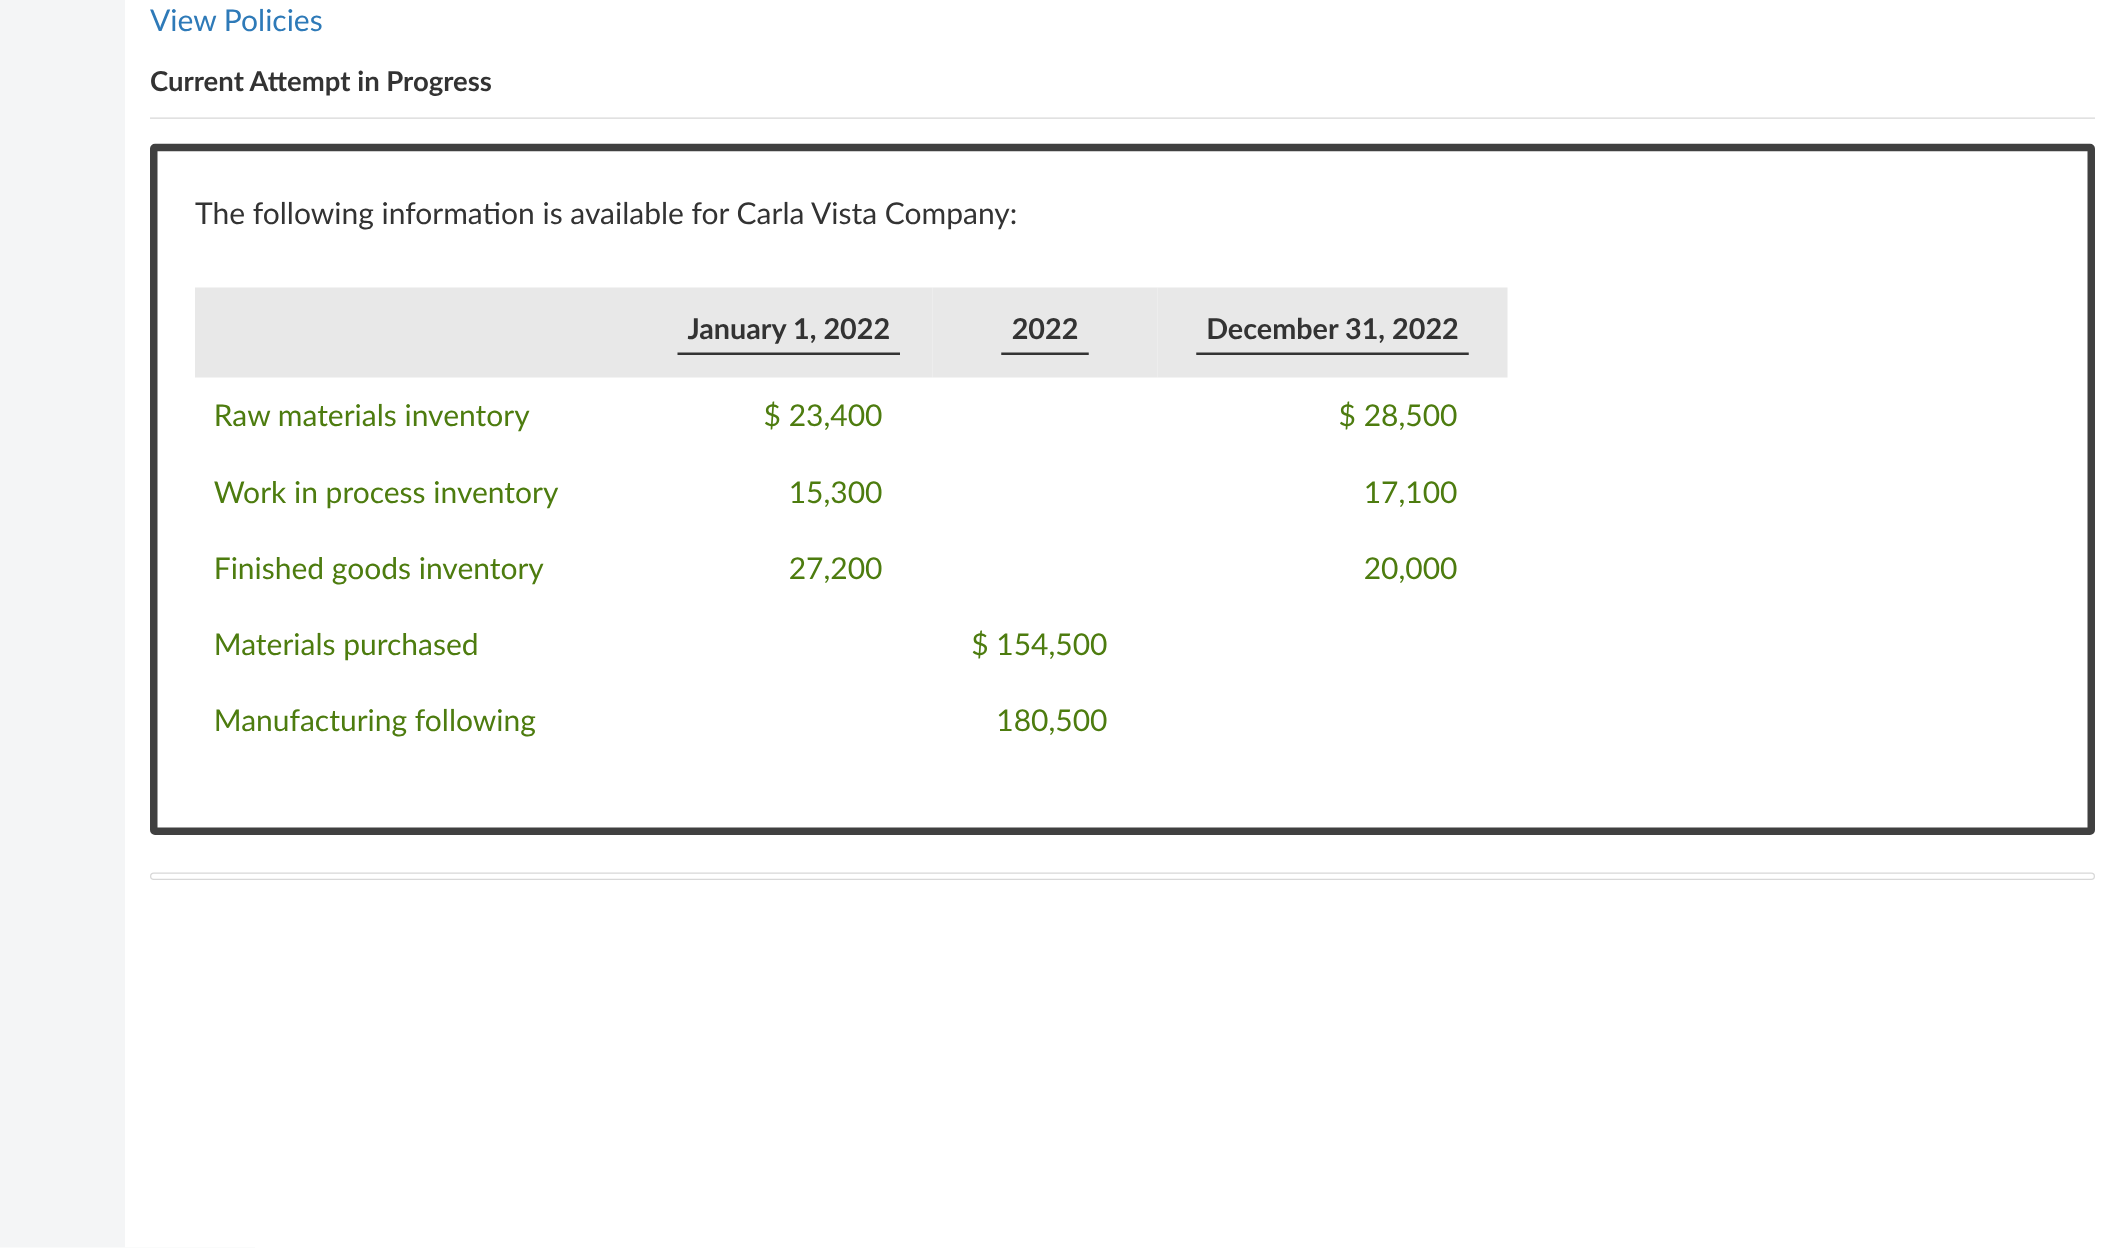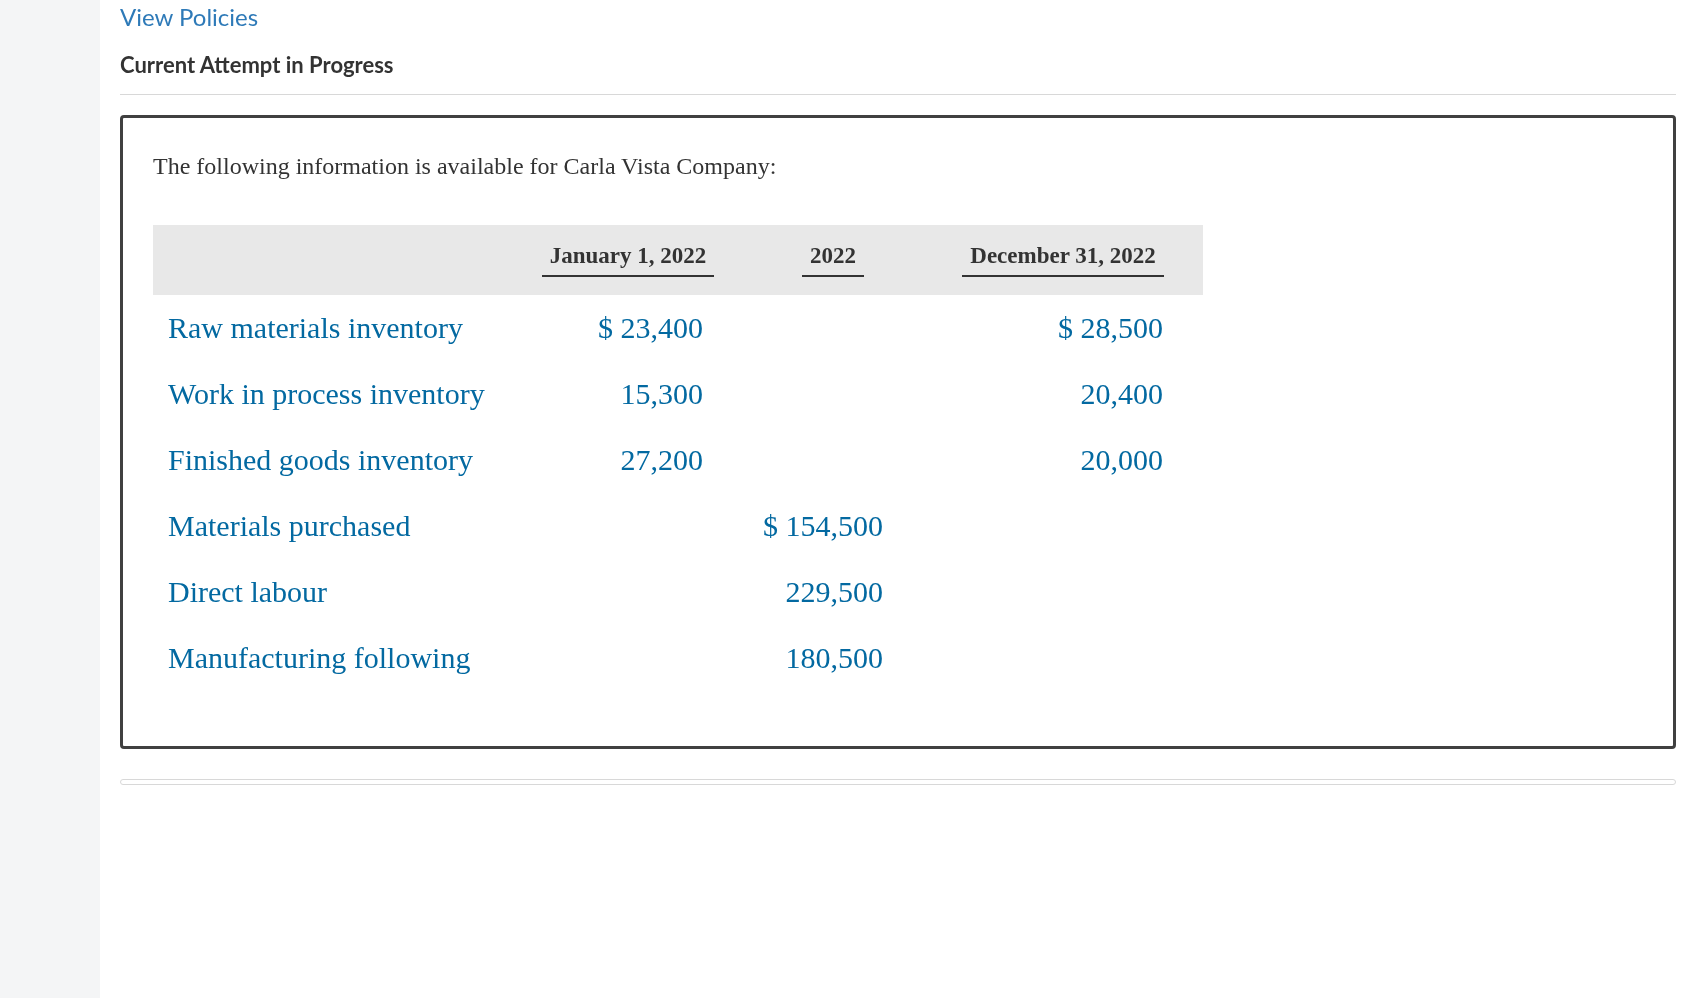--- a/index.html
+++ b/index.html
@@ -32,24 +32,23 @@
       color: #333;
       margin-top: 20px;
       padding-bottom: 16px;
     }
     .divider {
       border: none;
       border-top: 1px solid #d8d8d8;
     }
     .question-box {
       margin-top: 20px;
-      border: 3px solid #404040;
+      border: 6px solid #404040;
       border-radius: 4px;
       padding: 35px 30px 55px 30px;
-      font-family: Liberation Serif, serif;
     }
     .prompt-text {
       font-size: 24px;
       color: #333;
       margin-bottom: 45px;
     }
     .data-table {
       border-collapse: collapse;
       width: auto;
     }
@@ -68,22 +67,22 @@
     }
     .data-table th.col1 { width: 230px; }
     .data-table th.col2 { width: 180px; }
     .data-table th.col3 { width: 280px; }
     .header-underline {
       display: inline-block;
       border-bottom: 2px solid #333;
       padding: 0 8px 6px 8px;
     }
     .data-table td {
-      font-size: 30px;
-      color: #0369a1;
+      font-size: 24px;
+      color: #4d7c0f;
       padding: 16px 20px;
     }
     .data-table td.label {
       text-align: left;
       padding-left: 15px;
     }
     .data-table td.num {
       text-align: right;
       padding-right: 40px;
     }
@@ -118,38 +117,32 @@
         <tr>
           <td class="label">Raw materials inventory</td>
           <td class="num">$ 23,400</td>
           <td class="num"></td>
           <td class="num">$ 28,500</td>
         </tr>
         <tr>
           <td class="label">Work in process inventory</td>
           <td class="num">15,300</td>
           <td class="num"></td>
-          <td class="num">20,400</td>
+          <td class="num">17,100</td>
         </tr>
         <tr>
           <td class="label">Finished goods inventory</td>
           <td class="num">27,200</td>
           <td class="num"></td>
           <td class="num">20,000</td>
         </tr>
         <tr>
           <td class="label">Materials purchased</td>
           <td class="num"></td>
           <td class="num">$ 154,500</td>
-          <td class="num"></td>
-        </tr>
-        <tr>
-          <td class="label">Direct labour</td>
-          <td class="num"></td>
-          <td class="num">229,500</td>
           <td class="num"></td>
         </tr>
         <tr>
           <td class="label">Manufacturing following</td>
           <td class="num"></td>
           <td class="num">180,500</td>
           <td class="num"></td>
         </tr>
       </tbody>
     </table>

